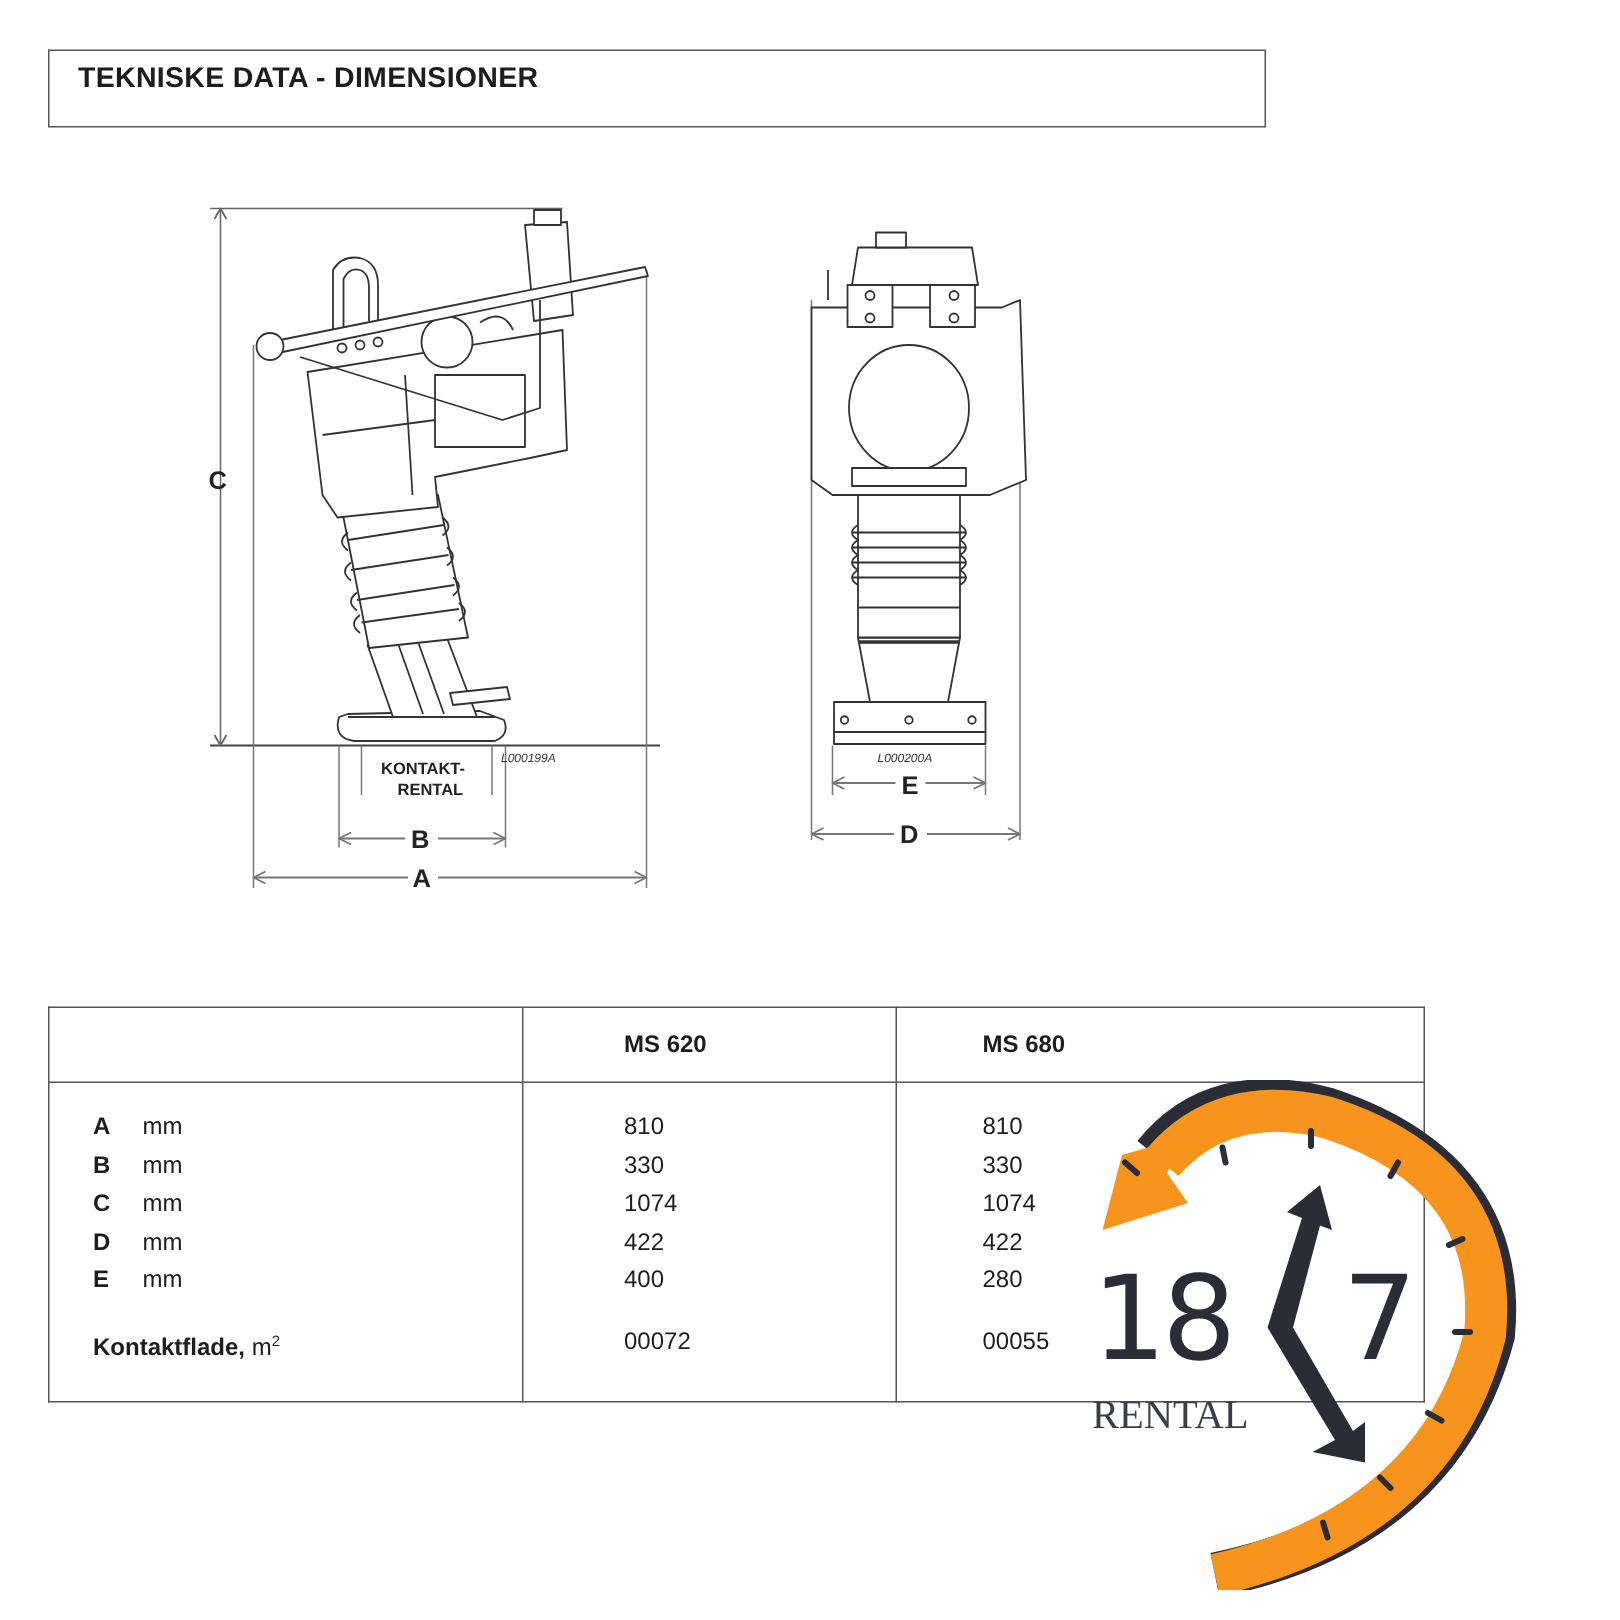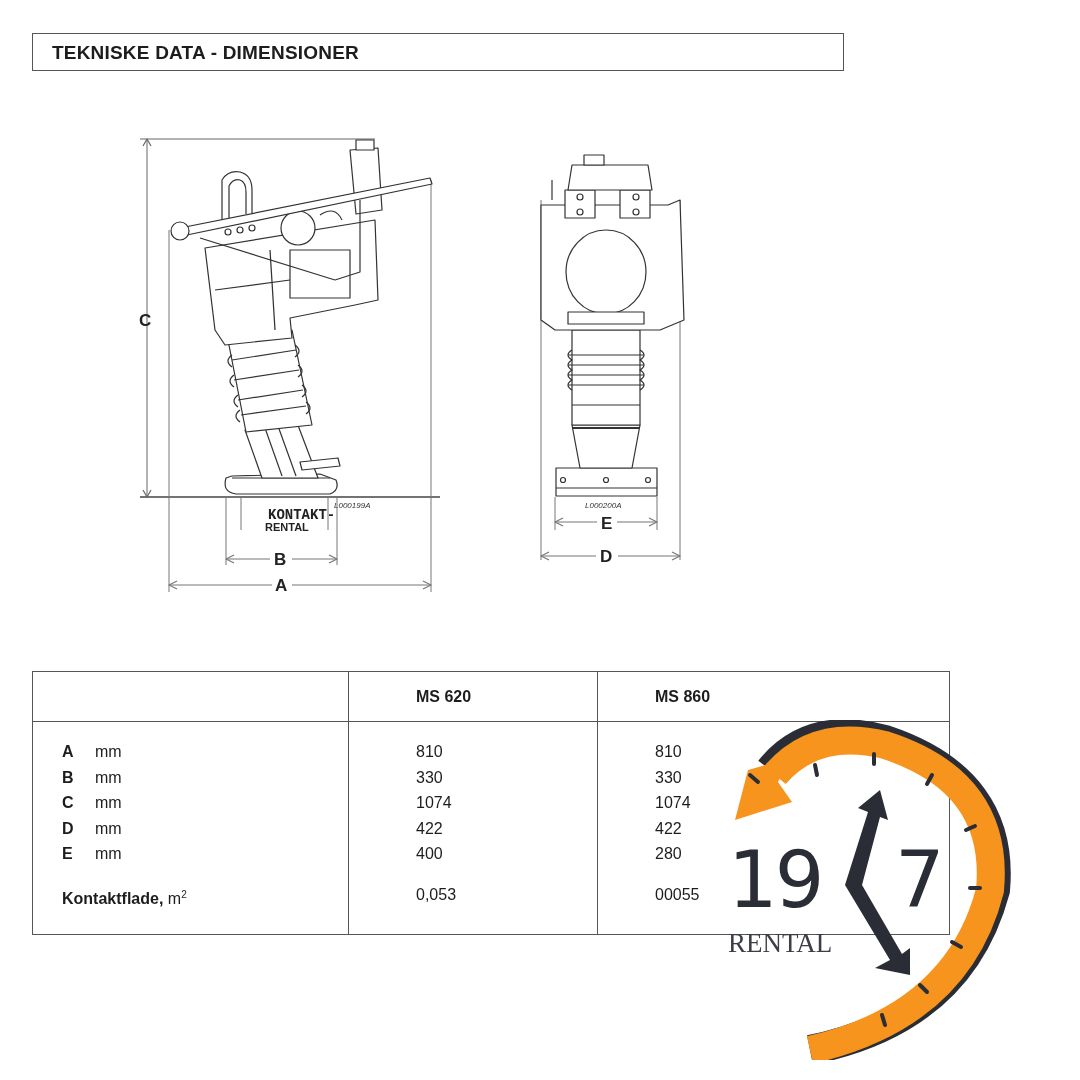--- a/index.html
+++ b/index.html
@@ -1,19 +1,19 @@
 <!DOCTYPE html>
 <html><head>
 <meta charset="utf-8">
 <style>
   html, body { margin: 0; padding: 0; background: #ffffff; }
   body { width: 1080px; height: 1080px; position: relative; overflow: hidden;
          font-family: "Liberation Sans", sans-serif; color: #1d1d1d; }
 
-  .title-box { position: absolute; left: 32px; top: 33px; width: 812px; height: 38px;
+  .title-box { position: absolute; left: 32px; top: 33px; width: 812px; height: 52px;
                border: 1.5px solid #555; box-sizing: border-box; }
   .title-box span { position: absolute; left: 19px; top: 8px; font-size: 19px; font-weight: bold;
                     letter-spacing: 0.2px; color: #1d1d1d; }
 
   .drawing { position: absolute; left: 0; top: 0; width: 1080px; height: 640px; }
 
   .lbl { position: absolute; font-weight: bold; color: #222; }
   .small-it { position: absolute; font-style: italic; font-size: 8px; color: #333; }
 
   table.dims { position: absolute; left: 32px; top: 671px; width: 918px; height: 264px;
@@ -153,38 +153,38 @@
         <circle cx="636" cy="197" r="3"></circle>
       <path d="M572,165 L648,165 L652,190 L568,190 Z" fill="#fff"></path>
       <rect x="584" y="155" width="20" height="10" fill="#fff"></rect>
       <line x1="552" y1="180" x2="552" y2="200"></line>
     </g>
   </svg>
 
   <span class="lbl" style="left:139px;top:311px;font-size:17px;">C</span>
   <span class="lbl" style="left:274px;top:550px;font-size:17px;">B</span>
   <span class="lbl" style="left:275px;top:576px;font-size:17px;">A</span>
-  <span class="lbl" style="left:268px;top:507px;font-size:14px;font-family:Liberation Mono, monospace;">KONTAKT-</span>
+  <span class="lbl" style="left:254px;top:507px;font-size:11px;">KONTAKT-</span>
   <span class="lbl" style="left:265px;top:521px;font-size:11px;">RENTAL</span>
   <span class="small-it" style="left:334px;top:501px;">L000199A</span>
 
   <span class="lbl" style="left:601px;top:514px;font-size:17px;">E</span>
   <span class="lbl" style="left:600px;top:547px;font-size:17px;">D</span>
   <span class="small-it" style="left:585px;top:501px;">L000200A</span>
 </div>
 
 <table class="dims">
   <tbody>
       <tr class="hdr">
     <td class="c1"></td>
     <td class="c2">
       <span class="hdr-label" style="padding-left:67px;">MS 620</span>
     </td>
     <td>
-      <span class="hdr-label" style="padding-left:57px;">MS 860</span>
+      <span class="hdr-label" style="padding-left:57px;">MS 680</span>
     </td>
   </tr>
   <tr>
     <td class="c1">
       <div class="rows" style="padding-left:29px;">
         <div class="row"><span class="k">A</span><span class="u">mm</span></div>
         <div class="row"><span class="k">B</span><span class="u">mm</span></div>
         <div class="row"><span class="k">C</span><span class="u">mm</span></div>
         <div class="row"><span class="k">D</span><span class="u">mm</span></div>
         <div class="row"><span class="k">E</span><span class="u">mm</span></div>
@@ -193,21 +193,21 @@
       </div>
     </td>
     <td class="c2">
       <div class="rows" style="padding-left:67px;">
         <div class="row">810</div>
         <div class="row">330</div>
         <div class="row">1074</div>
         <div class="row">422</div>
         <div class="row">400</div>
         <div class="spacer"></div>
-        <div class="foot">0,053</div>
+        <div class="foot">00072</div>
       </div>
     </td>
     <td>
       <div class="rows" style="padding-left:57px;">
         <div class="row">810</div>
         <div class="row">330</div>
         <div class="row">1074</div>
         <div class="row">422</div>
         <div class="row">280</div>
         <div class="spacer"></div>
@@ -234,16 +234,16 @@
       <line x1="212" y1="55" x2="207" y2="64"></line>
       <line x1="246" y1="110" x2="255" y2="106"></line>
       <line x1="250" y1="168" x2="260" y2="168"></line>
       <line x1="232" y1="222" x2="241" y2="227"></line>
       <line x1="200" y1="265" x2="207" y2="272"></line>
       <line x1="162" y1="295" x2="165" y2="305"></line>
     </g>
 
     <path d="M160,70 L138,88 L148,92 L125,165 L170,240 L155,248 L190,255 L190,228 L182,234 L142,165 L160,97 L168,100 Z" fill="#2a2d36"></path>
   </svg>
-  <span class="num" style="left:8px;top:120px;font-size:78px;line-height:80px;letter-spacing:-3px;">19</span>
+  <span class="num" style="left:8px;top:120px;font-size:78px;line-height:80px;letter-spacing:-3px;">18</span>
   <span class="num" style="left:175px;top:120px;font-size:78px;line-height:80px;">7</span>
   <span class="rental" style="left:8px;top:208px;font-size:27px;letter-spacing:0px;font-family:Liberation Serif, serif;">RENTAL</span>
 </div>
 
 </body></html>

